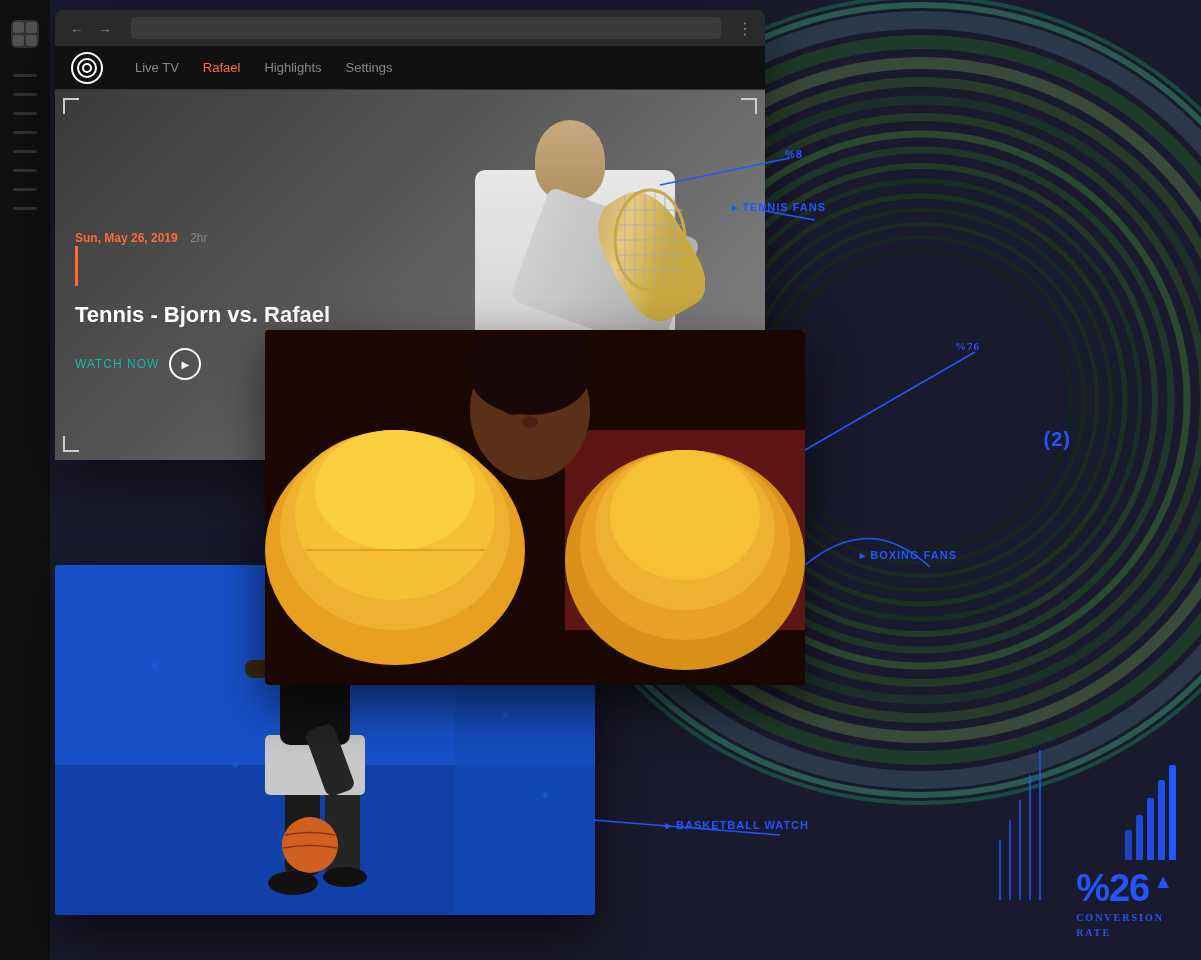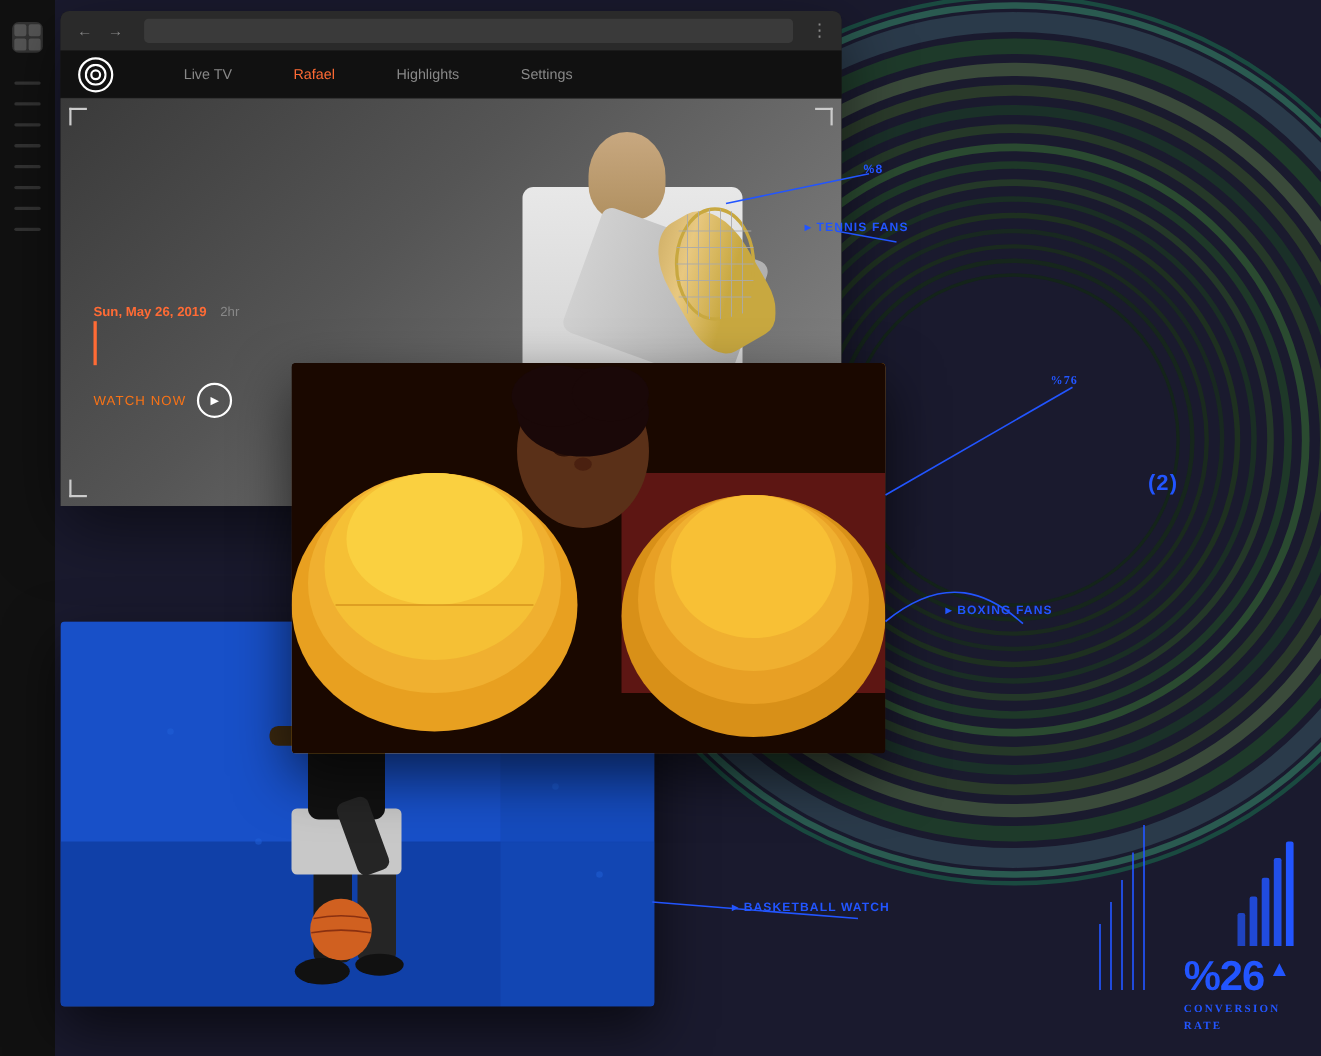--- a/index.html
+++ b/index.html
@@ -78,21 +78,20 @@
       display: flex;
       align-items: center;
       justify-content: center;
       margin-right: 8px;
     }
 
     .nav-item {
       color: #888;
       font-size: 13px;
       cursor: pointer;
-      margin-left: 32px;
     }
 
     .nav-item.active {
       color: #ff6b35;
     }
 
     
     .video-area {
       position: relative;
       height: 370px;
@@ -116,39 +115,39 @@
       width: 16px;
       height: 16px;
     }
     .corner-tl { top: 8px; left: 8px; border-top: 2px solid #ccc; border-left: 2px solid #ccc; }
     .corner-tr { top: 8px; right: 8px; border-top: 2px solid #ccc; border-right: 2px solid #ccc; }
     .corner-bl { bottom: 8px; left: 8px; border-bottom: 2px solid #ccc; border-left: 2px solid #ccc; }
 
     .video-info {
       position: absolute;
       bottom: 80px;
-      left: 30px;
+      left: 20px;
     }
 
     .orange-bar {
       width: 3px;
       height: 40px;
       background: #ff6b35;
       margin-bottom: 16px;
     }
 
     .watch-now-btn {
       display: flex;
       align-items: center;
       gap: 10px;
       cursor: pointer;
     }
 
     .watch-now-label {
-      color: #f97316;
+      color: #14b8a6;
       font-size: 12px;
       letter-spacing: 1px;
     }
 
     .play-circle {
       width: 32px;
       height: 32px;
       border-radius: 50%;
       border: 2px solid #fff;
       display: flex;
@@ -386,20 +385,21 @@
     <div class="corner-tl"></div>
     <div class="corner-tr"></div>
     <div class="corner-bl"></div>
 
     <div class="video-info">
       <div>
         <span style="color:#ff6b35; font-size:12px; font-weight:bold;">Sun, May 26, 2019</span>
         <span style="color:#888; font-size:12px; margin-left:8px;">2hr</span>
       </div>
       <div class="orange-bar"></div>
+      <h2 style="color:#fff; font-size:22px; font-weight:bold; margin-bottom:20px;">Tennis - Bjorn vs. Rafael</h2>
       <div class="watch-now-btn">
         <span class="watch-now-label">WATCH NOW</span>
         <div class="play-circle">
           <span>▶</span>
         </div>
       </div>
     </div>
   </div>
 </div>
 

